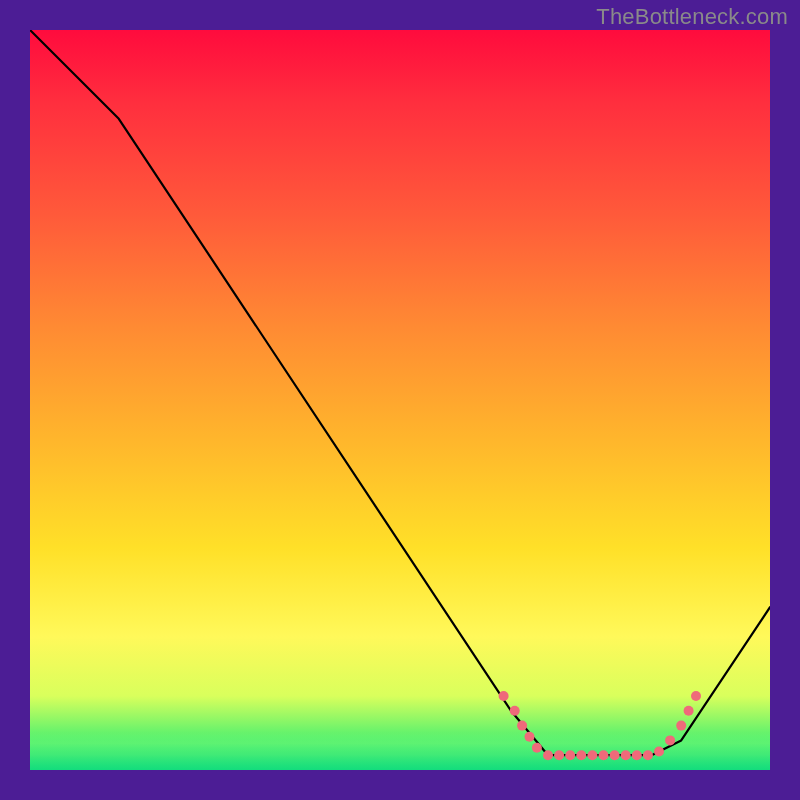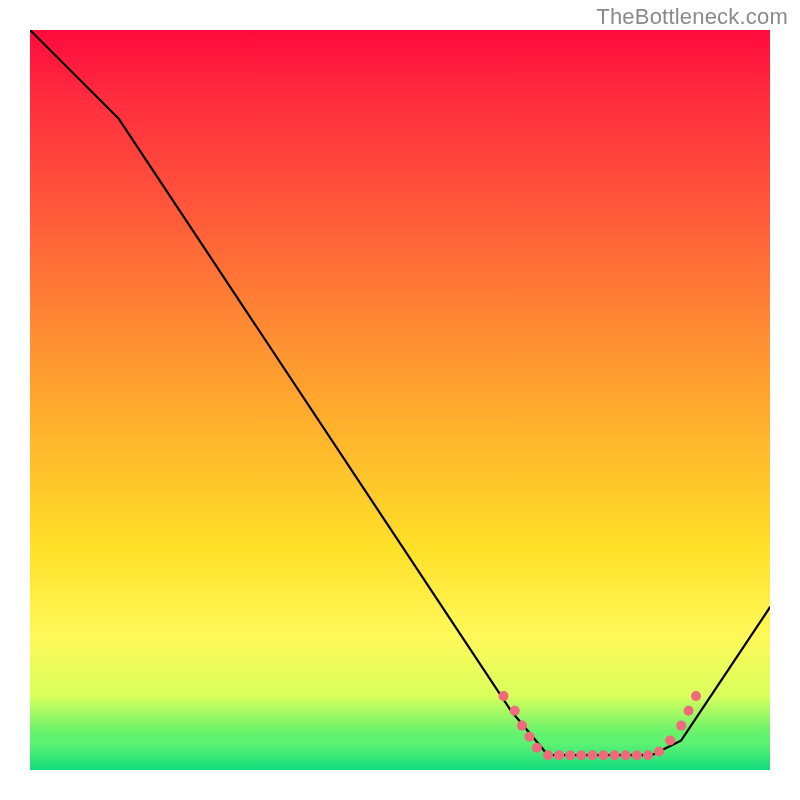--- a/index.html
+++ b/index.html
@@ -8,21 +8,21 @@
     width: 800px;
     height: 800px;
     background: #000;
     overflow: hidden;
     font-family: Arial, Helvetica, sans-serif;
   }
   .frame {
     position: relative;
     width: 800px;
     height: 800px;
-    background: #ffffff;
+    background: #4c1d95;
   }
   .watermark {
     position: absolute;
     top: 4px;
     right: 12px;
     color: #8a8a8a;
     font-size: 22px;
     font-weight: 500;
     letter-spacing: 0.2px;
     user-select: none;

